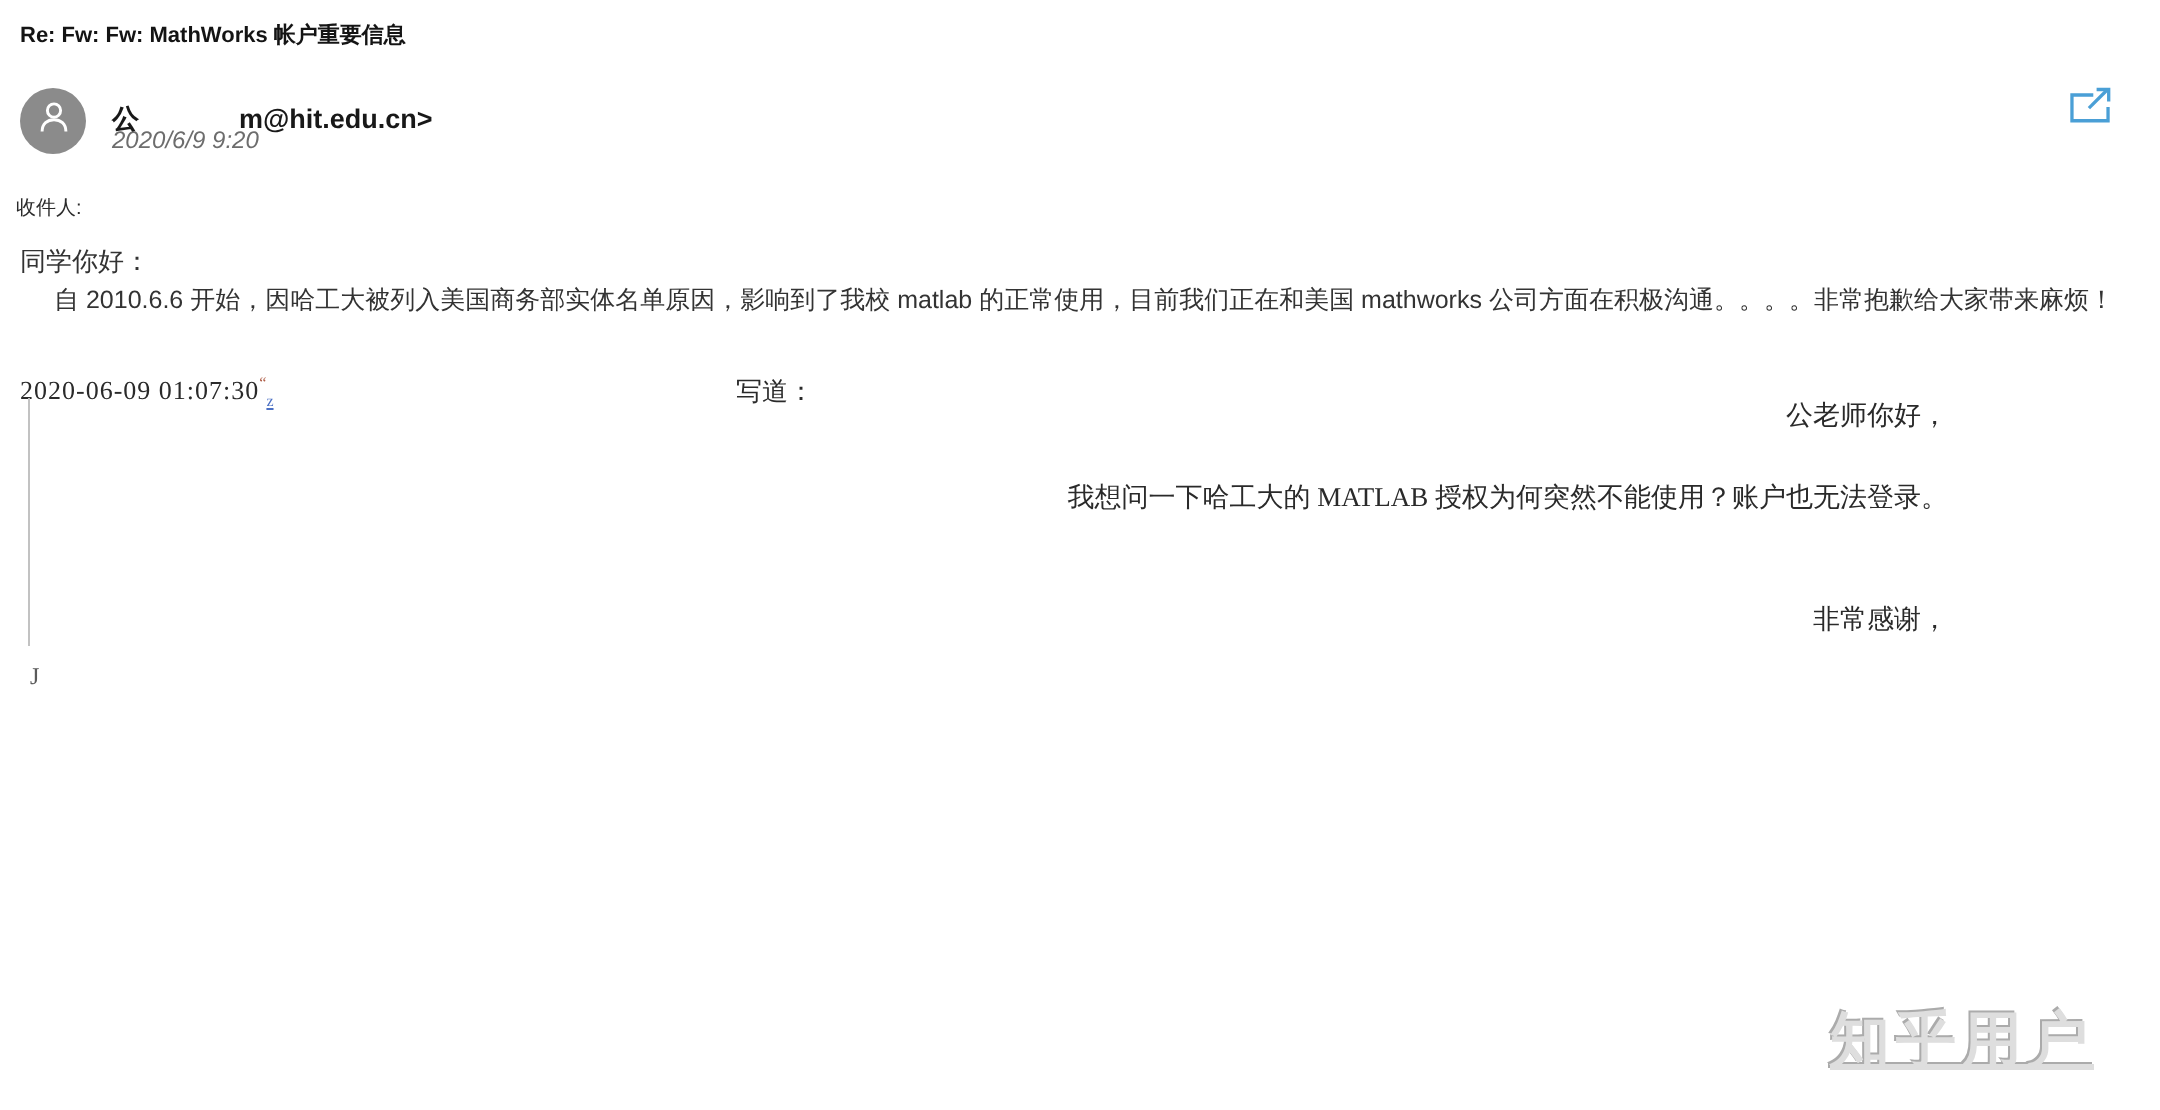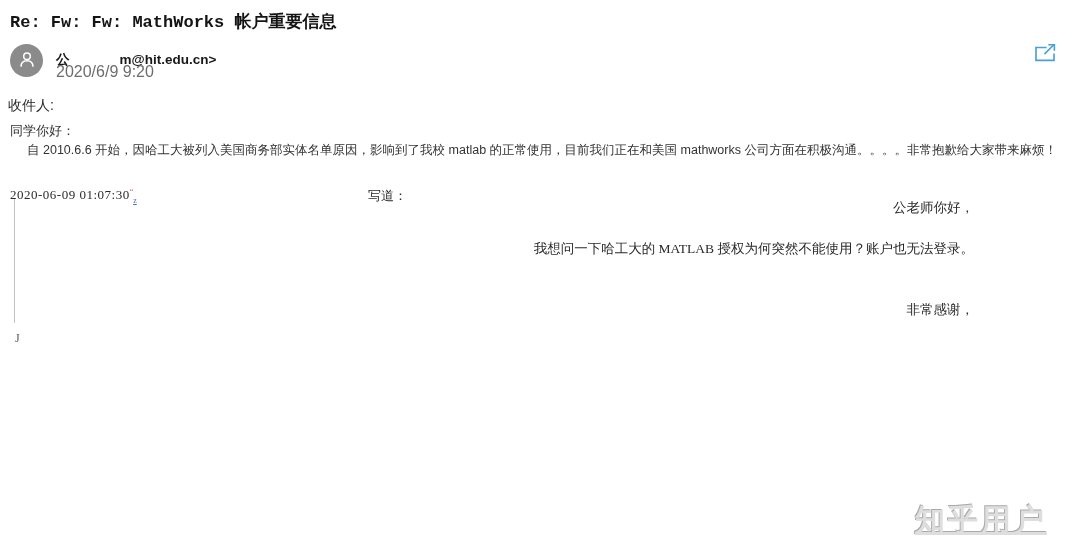--- a/index.html
+++ b/index.html
@@ -10,24 +10,24 @@
     height: 555px;
     background: #ffffff;
     overflow: hidden;
     font-family: "Liberation Sans", sans-serif;
     color: #222;
   }
   
   .subject {
     position: absolute;
     left: 10px; top: 10px;
-    font-size: 17px;
+    font-size: 11px;
     font-weight: bold;
     color: #141414;
-    font-family: Liberation Mono, monospace;
+    font-family: Liberation Sans, sans-serif;
   }
   
   .avatar {
     position: absolute;
     left: 10px; top: 44px;
     width: 33px; height: 33px;
     border-radius: 50%;
     background: #8b8b8b;
     display: flex; align-items: center; justify-content: center;
   }
@@ -36,36 +36,37 @@
     left: 56px; top: 51px;
     font-size: 13.5px;
     font-weight: bold;
     color: #181818;
     white-space: nowrap;
   }
   .sender-gap { display: inline-block; width: 50px; }
   .sent-date {
     position: absolute;
     left: 56px; top: 63px;
-    font-size: 16px;
+    font-size: 12px;
     color: #6d6d6d;
+    font-style: italic;
   }
   .popout-btn {
     position: absolute;
     right: 24px; top: 43px;
     width: 22px; height: 20px;
     background: transparent;
     border: none;
     cursor: pointer;
     padding: 0;
   }
   .to-label {
     position: absolute;
     left: 8px; top: 97px;
-    font-size: 14px;
+    font-size: 10px;
     color: #2b2b2b;
   }
   
   .greeting {
     position: absolute;
     left: 10px; top: 122px;
     font-family: Liberation Mono, monospace;
     font-size: 13px;
     color: #333;
   }

